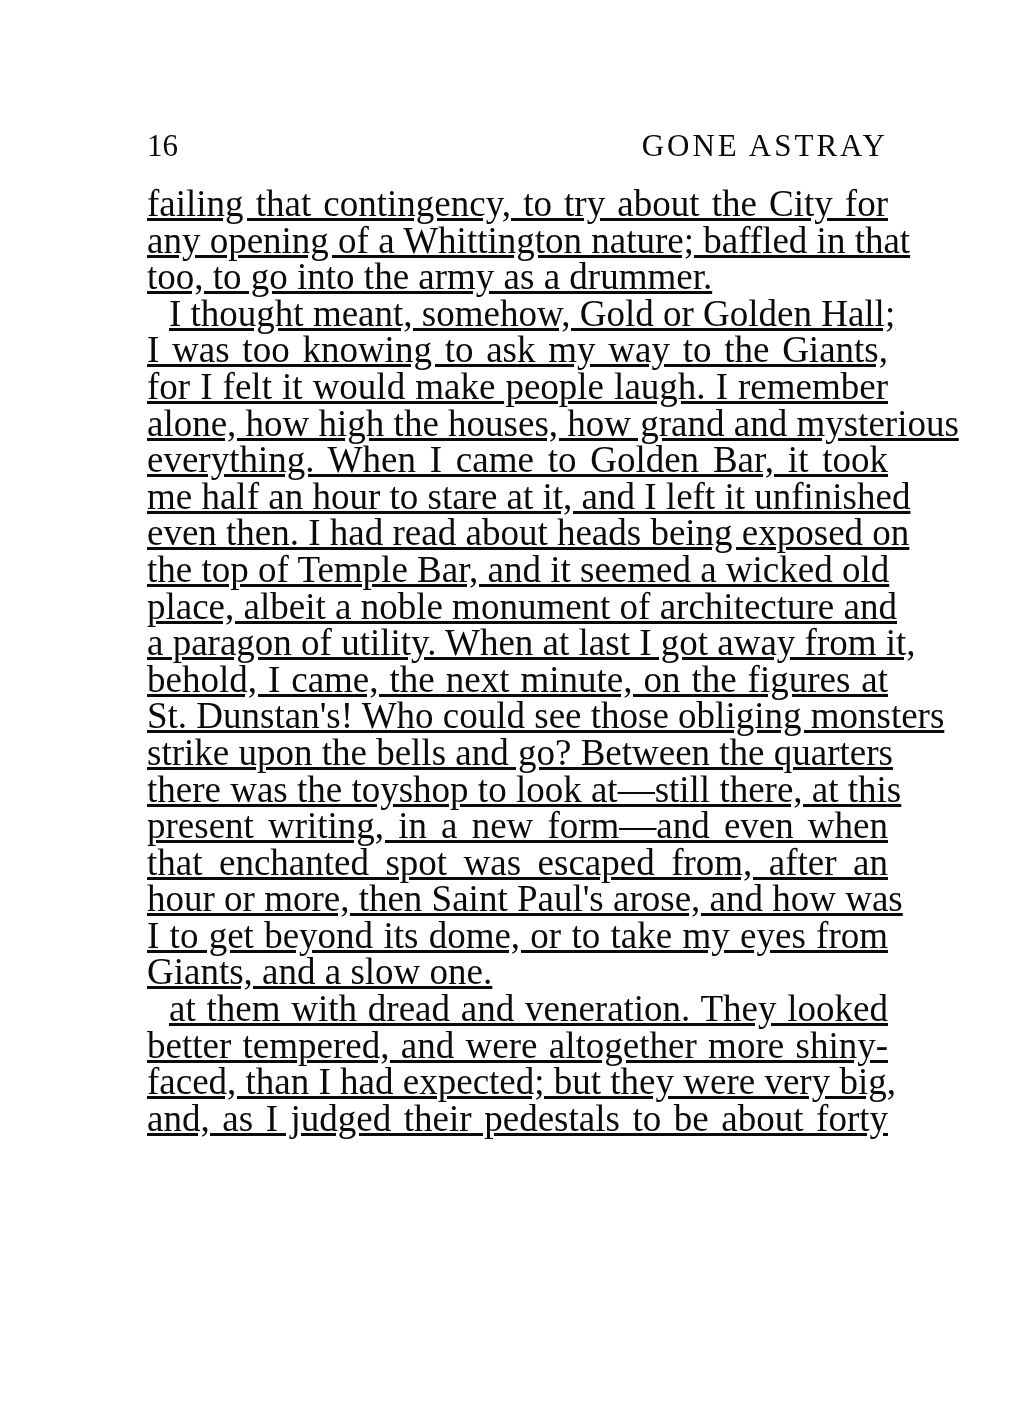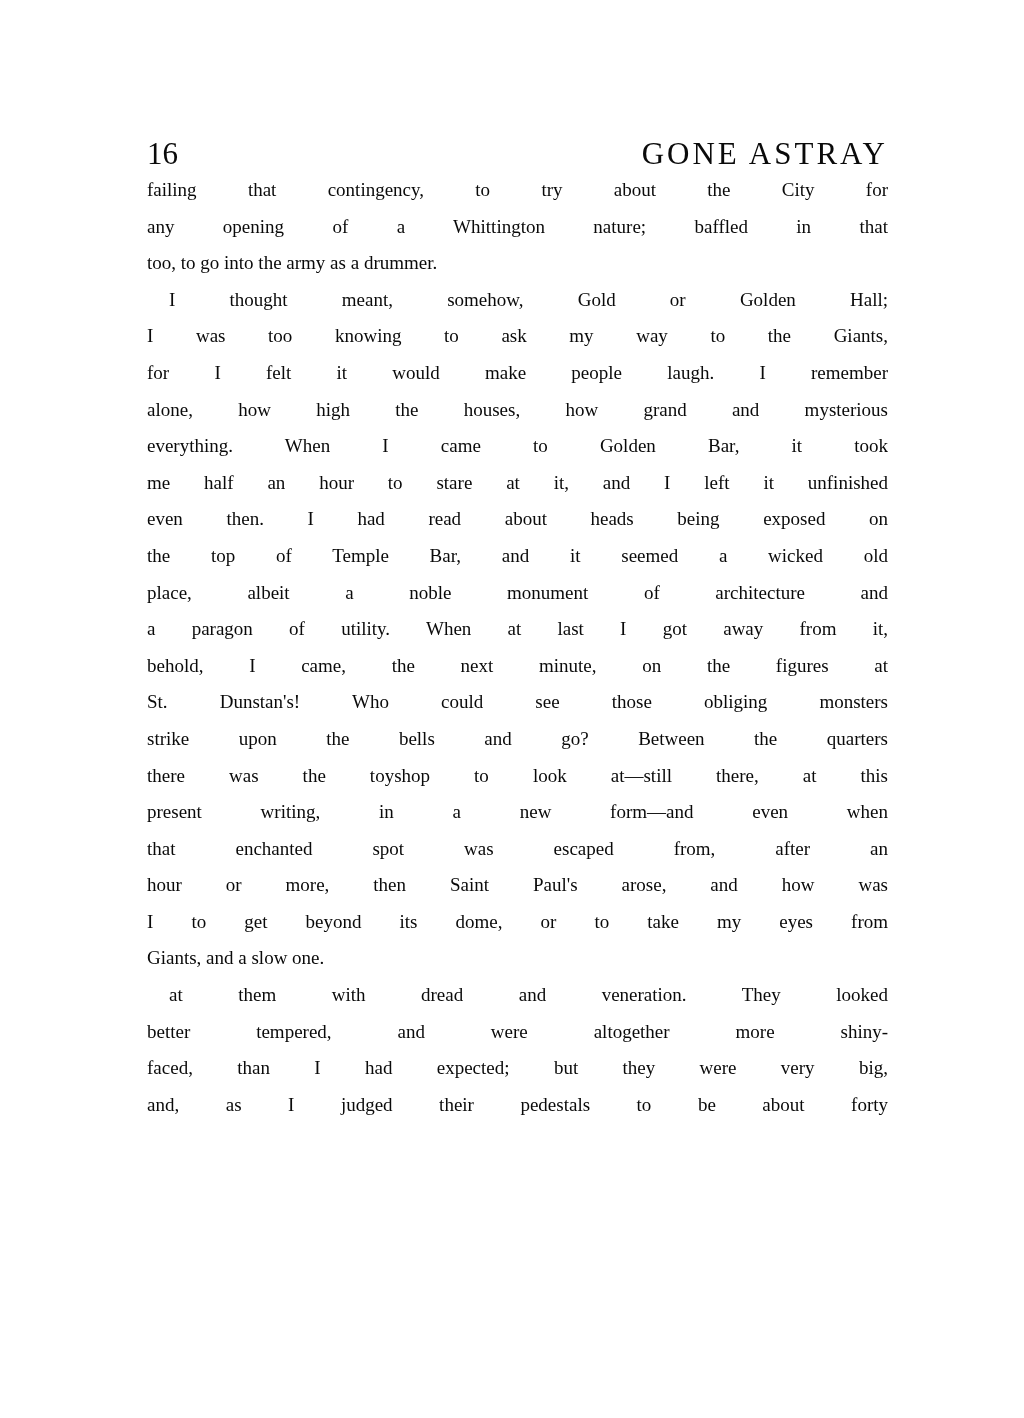--- a/index.html
+++ b/index.html
@@ -17,38 +17,39 @@
   }
   .page {
     position: absolute;
     left: 147px;
     top: 128px;
     width: 741px;
   }
   .running-head {
     display: flex;
     justify-content: space-between;
-    align-items: flex-end;
+    align-items: flex-start;
     height: 44px;
     font-size: 31px;
     letter-spacing: 2px;
     line-height: 36px;
     font-family: Liberation Serif, serif;
   }
   .page-number {
     letter-spacing: 0;
   }
   .book-title {
     letter-spacing: 3px;
   }
   .body-text {
-    font-size: 19px;
+    font-size: 37px;
     line-height: 36.6px;
     text-align: justify;
-    margin-top: 0;
+    margin-top: 14px;
+    text-decoration: underline;
   }
   .para {
     margin: 0;
   }
   .line {
     display: block;
     text-align: justify;
     text-align-last: justify;
     white-space: nowrap;
   }

